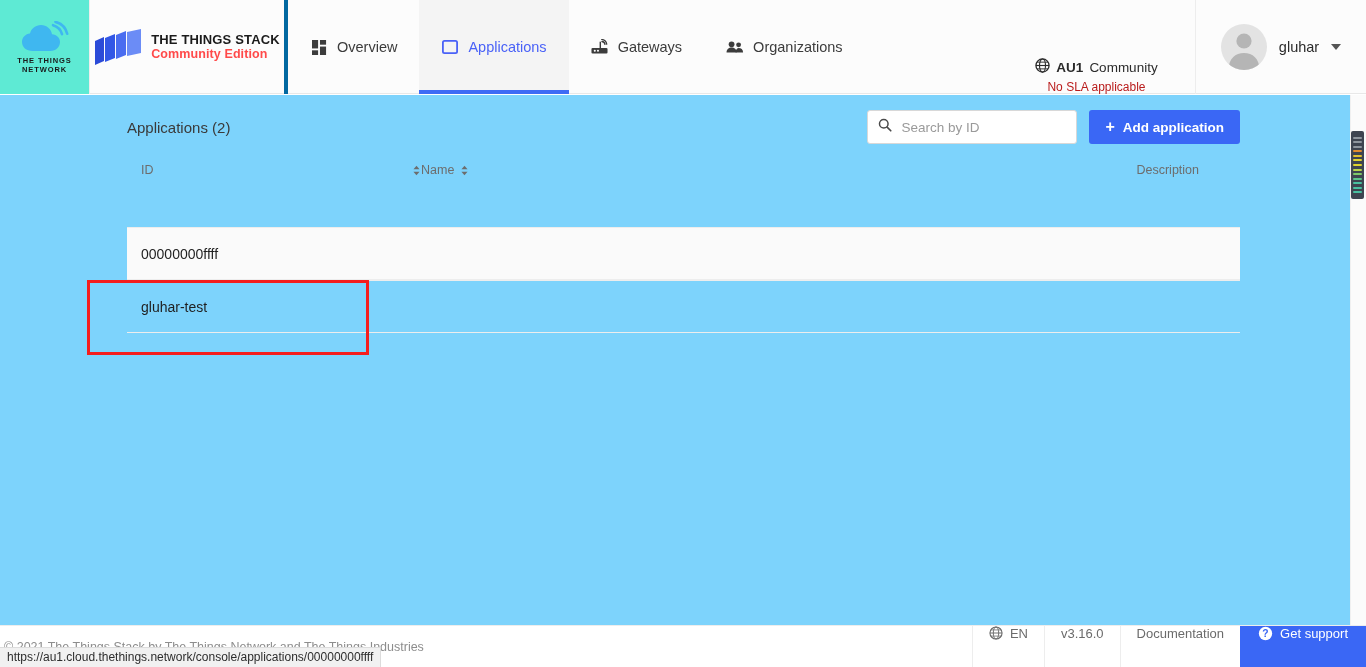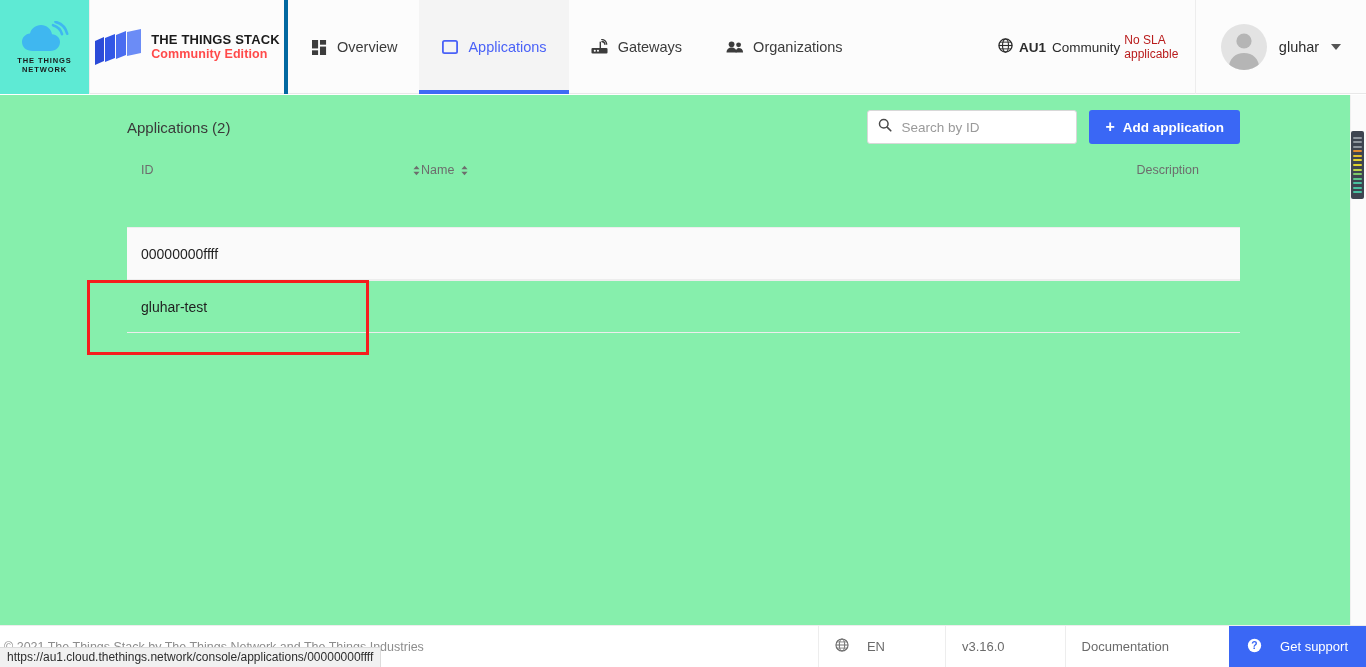--- a/index.html
+++ b/index.html
@@ -62,21 +62,21 @@
   .tab.active::after {
     content: ""; position: absolute; left: 0; right: 0; bottom: 0;
     height: 4px; background: #3f6bf5;
   }
   .tab .ic { width: 18px; height: 18px; display: flex; align-items: center; justify-content: center; }
 
   .header-spacer { flex: 1; }
 
   .cluster-cell {
     width: 198px; height: 94px;
-    display: flex; flex-direction: row;
+    display: flex; flex-direction: column;
     align-items: center; justify-content: flex-end;
     border-right: 1px solid #ededed;
     gap: 4px;
   }
   .cluster-line { display: flex; align-items: center; gap: 6px; font-size: 13.5px; color: #2b2b2b; }
   .cluster-name { font-weight: bold; }
   .cluster-type { font-weight: normal; }
   .sla-text { font-size: 12px; color: #b91c1c; }
 
   .user-cell {
@@ -86,21 +86,21 @@
   }
   .avatar {
     width: 46px; height: 46px; border-radius: 50%;
     background: #e3e3e3; overflow: hidden; flex: none;
     display: flex; align-items: flex-end; justify-content: center;
   }
   .user-name { font-size: 14.5px; color: #2b2b2b; }
   .caret { width: 0; height: 0; border-left: 5px solid transparent; border-right: 5px solid transparent; border-top: 6px solid #555; }
 
   
-  .main { position: absolute; top: 95px; left: 0; width: 1350px; height: 530px; background: #86efac; }
+  .main { position: absolute; top: 95px; left: 0; width: 1350px; height: 530px; background: #7dd3fc; }
 
   .toolbar {
     position: absolute; top: 12px; left: 127px; width: 1113px; height: 40px;
     display: flex; align-items: center;
   }
   .page-title { font-size: 15px; color: #3a3a3a; }
   .toolbar-right { margin-left: auto; display: flex; align-items: center; gap: 12px; }
 
   .search-box {
     width: 210px; height: 34px; border: 1px solid #d8d8d8; border-radius: 3px;
@@ -166,24 +166,23 @@
 
   
   .footer {
     position: absolute; left: 0; bottom: 0; width: 1366px; height: 42px;
     background: #ffffff; border-top: 1px solid #ededed;
     display: flex; align-items: center;
   }
   .copyright { font-size: 12.5px; color: #8d8d8d; margin-left: 4px; }
   .footer-right { margin-left: auto; display: flex; align-items: stretch; height: 42px; }
   .f-item {
-    display: flex; align-items: center; gap: 18px; padding: 0 16px;
+    display: flex; gap: 7px; padding: 0 16px;
     font-size: 13px; color: #6b6b6b; border-left: 1px solid #ededed; cursor: pointer;
     white-space: nowrap;
-    margin-left: 44px;
   }
   .f-item.support { background: #3a67f5; color: #fff; border-left: none; padding: 0 18px; }
 
   
   .statusbar {
     position: absolute; left: 0; bottom: 0;
     background: #f1f1f1; border: 1px solid #dcdcdc; border-left: none; border-bottom: none;
     padding: 2px 7px 3px 7px; font-size: 12px; color: #2d2d2d;
     z-index: 60; white-space: nowrap;
     font-family: "Liberation Sans", sans-serif;

